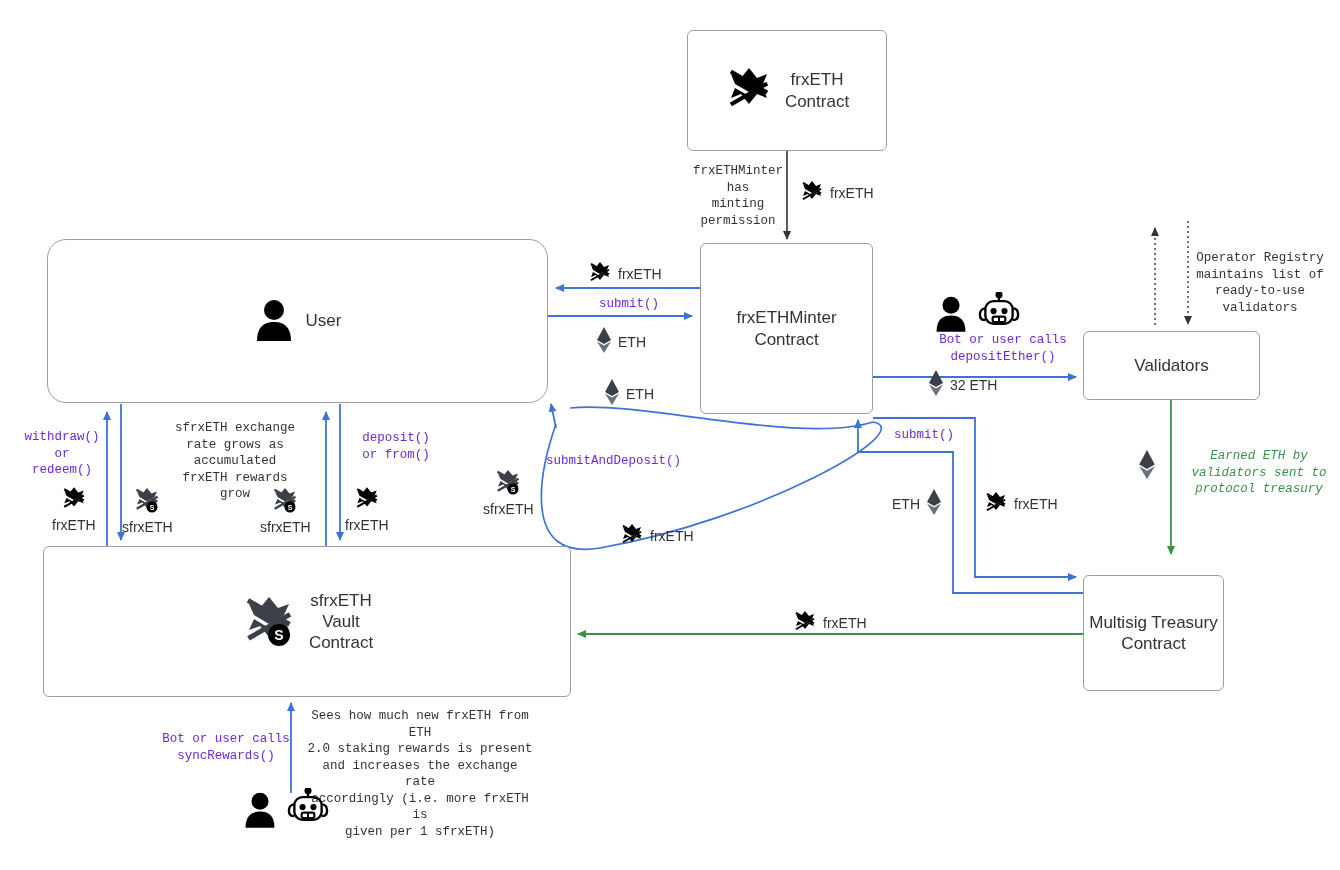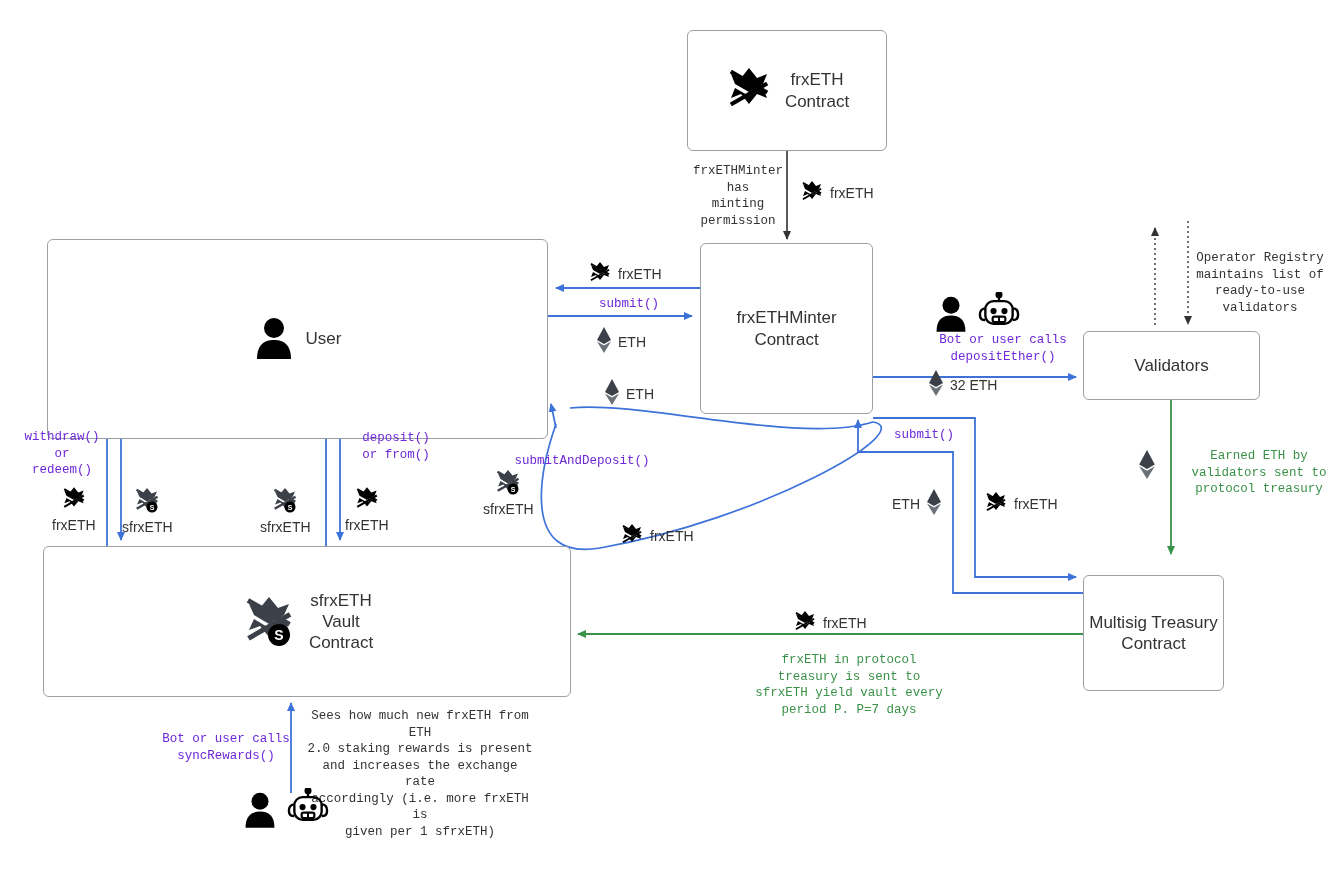--- a/index.html
+++ b/index.html
@@ -90,21 +90,21 @@
             <rect x="3" y="18" width="42" height="4" transform="rotate(30 24 20)"></rect>
             <rect x="3" y="30" width="42" height="4" transform="rotate(-30 24 32)"></rect>
           </g>
         </svg>
       </span>
       <span class="label">frxETH
 Contract</span>
     </div>
   </div>
 
-  <div class="node" style="left:47px;top:239px;width:501px;height:200px;">
+  <div class="node" style="left:47px;top:239px;width:501px;height:164px;border-radius:19px;">
     <div class="inner">
       <span class="ico">
         <svg width="40" height="44" viewBox="0 0 40 44">
           <circle cx="20" cy="13" r="10" fill="#000000"></circle>
           <path d="M3,44 C3,30 10,25 20,25 C30,25 37,30 37,44 z" fill="#000000"></path>
         </svg>
       </span>
       <span class="label">User</span>
     </div>
   </div>
@@ -157,42 +157,43 @@
 
   <div class="lbl blue" style="left:570px;top:296px;width:118px;">submit()</div>
 
   <div class="lbl blue" style="left:20px;top:429px;width:84px;">withdraw()
 or
 redeem()</div>
 
   <div class="lbl blue" style="left:348px;top:430px;width:96px;">deposit()
 or from()</div>
 
-
-  <div class="lbl blue" style="left:508px;top:453px;width:148px;">submitAndDeposit()</div>
+  <div class="lbl dark" style="left:165px;top:420px;width:140px;">sfrxETH exchange
+rate grows as
+accumulated
+frxETH rewards
+grow</div>
+
+  <div class="lbl blue" style="left:533px;top:453px;width:148px;text-align:right;">submitAndDeposit()</div>
 
   <div class="lbl blue" style="left:913px;top:332px;width:180px;">Bot or user calls
 depositEther()</div>
 
   <div class="lbl dark" style="left:1185px;top:250px;width:150px;">Operator Registry
 maintains list of
 ready-to-use
 validators</div>
 
-  <div class="lbl green" style="left:1183px;top:448px;width:152px;">Earned ETH by
+  <div class="lbl green" style="left:1183px;top:448px;width:152px;font-style:italic;">Earned ETH by
 validators sent to
 protocol treasury</div>
 
   <div class="lbl blue" style="left:865px;top:427px;width:118px;">submit()</div>
 
 
-  <div class="lbl green" style="left:733px;top:652px;width:232px;">frxETH in protocol
-treasury is sent to
-sfrxETH yield vault every
-period P. P=7 days</div>
 
   <div class="lbl blue" style="left:152px;top:731px;width:148px;">Bot or user calls
 syncRewards()</div>
 
   <div class="lbl dark" style="left:305px;top:708px;width:230px;">Sees how much new frxETH from ETH
 2.0 staking rewards is present
 and increases the exchange rate
 accordingly (i.e. more frxETH is
 given per 1 sfrxETH)</div>
 

